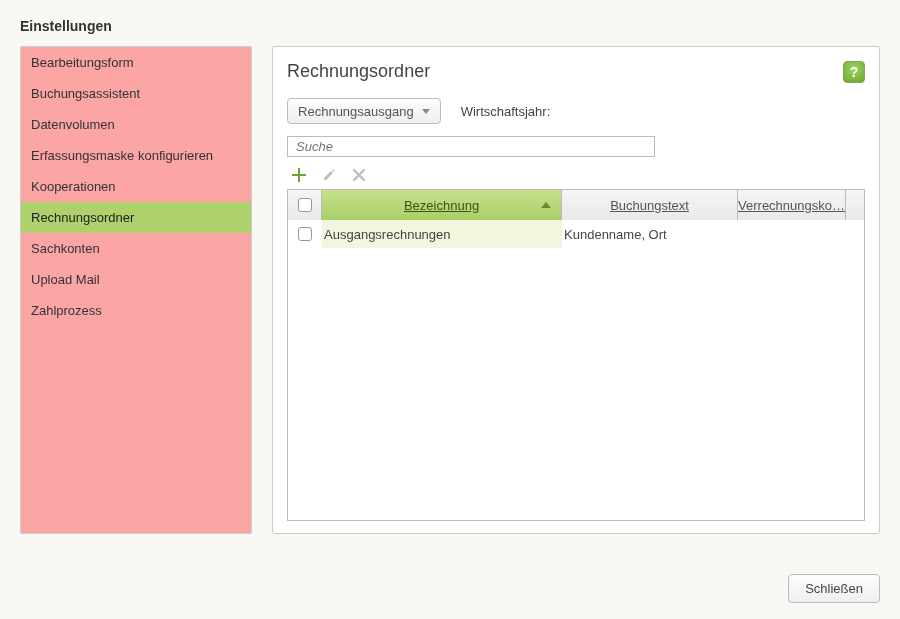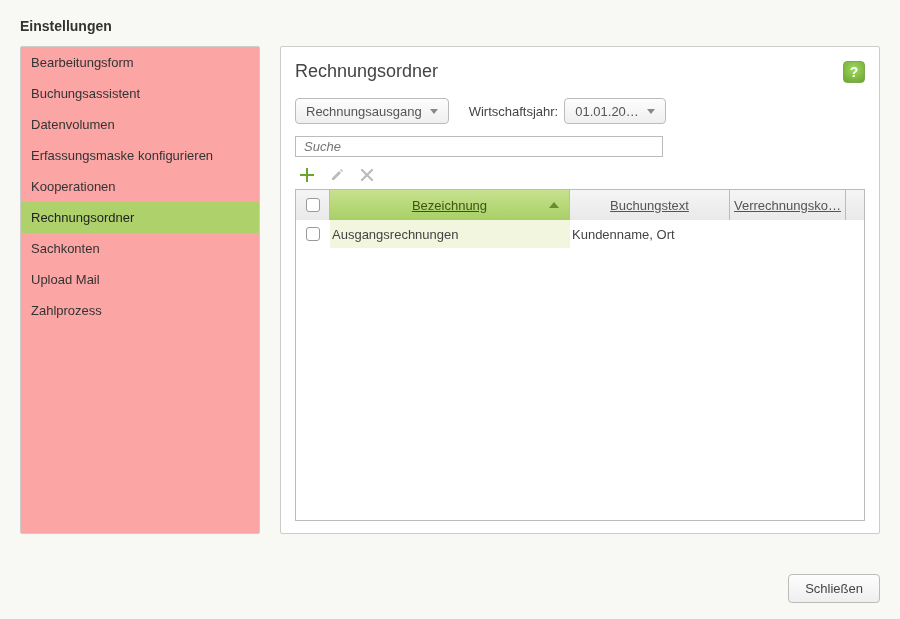--- a/index.html
+++ b/index.html
@@ -95,23 +95,24 @@
     }
     .dd-caret {
       width: 0; height: 0;
       border-left: 4px solid transparent;
       border-right: 4px solid transparent;
       border-top: 5px solid #888;
     }
     .fiscal-wrap {
       display: flex;
       align-items: center;
-      gap: 6px;
+      gap: 14px;
       font-size: 13px;
       color: #444;
+      flex-direction: column;
     }
     .search-input {
       width: 368px;
       height: 21px;
       border: 1px solid #bbb;
       padding: 4px 8px;
       font-size: 13px;
       font-style: italic;
       color: #888;
       margin-bottom: 10px;
@@ -153,21 +154,21 @@
       color: #555;
       position: relative;
       text-decoration: underline;
     }
     .gh-check { width: 34px; }
     .gh-name {
       width: 240px;
       background: linear-gradient(#c7e18e, #a8cf66);
       color: #3e5511;
     }
-    .gh-book { width: 160px; }
+    .gh-book { width: 176px; }
     .gh-acct { flex: 1; }
     .gh-scroll { width: 18px; border-right: none; }
     .sort-caret {
       position: absolute;
       right: 10px;
       width: 0; height: 0;
       border-left: 5px solid transparent;
       border-right: 5px solid transparent;
       border-bottom: 6px solid #6b8a36;
     }
@@ -239,24 +240,20 @@
       </div>
     </div>
 
     <div class="filter-row">
       <div class="dd-btn">
         <span>Rechnungsausgang</span>
         <span class="dd-caret"></span>
       </div>
       <div class="fiscal-wrap">
         <span>Wirtschaftsjahr:</span>
-        <div class="dd-btn">
-          <span>01.01.20…</span>
-          <span class="dd-caret"></span>
-        </div>
       </div>
     </div>
 
     <input class="search-input" type="text" placeholder="Suche" style="">
 
     <div class="toolbar-row">
       <span class="tb-icon tb-add">
         <svg width="14" height="14" viewBox="0 0 14 14">
             <path d="M6 0h2v6h6v2H8v6H6V8H0V6h6z" fill="#6aa52f"></path>
           </svg>

